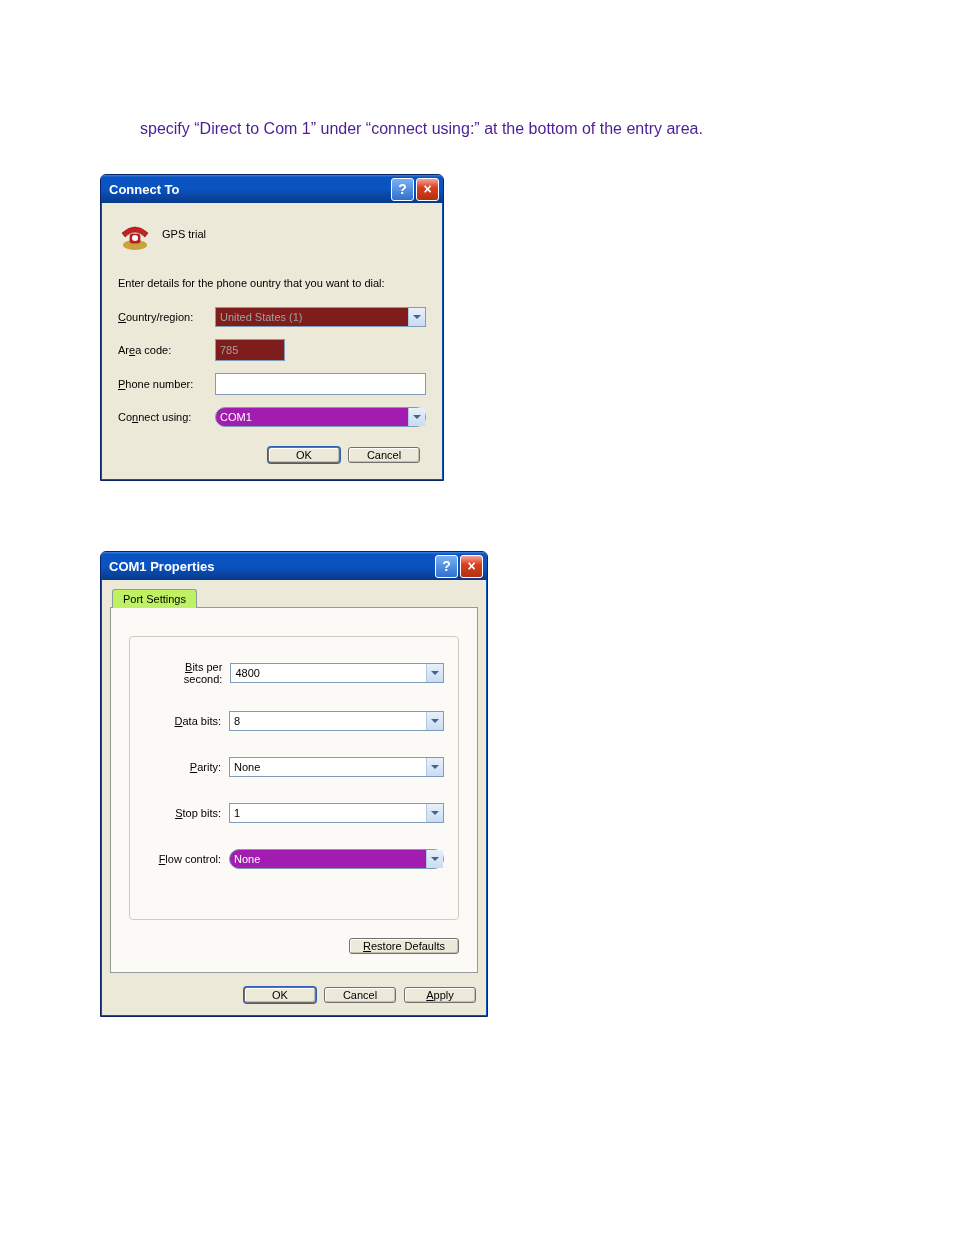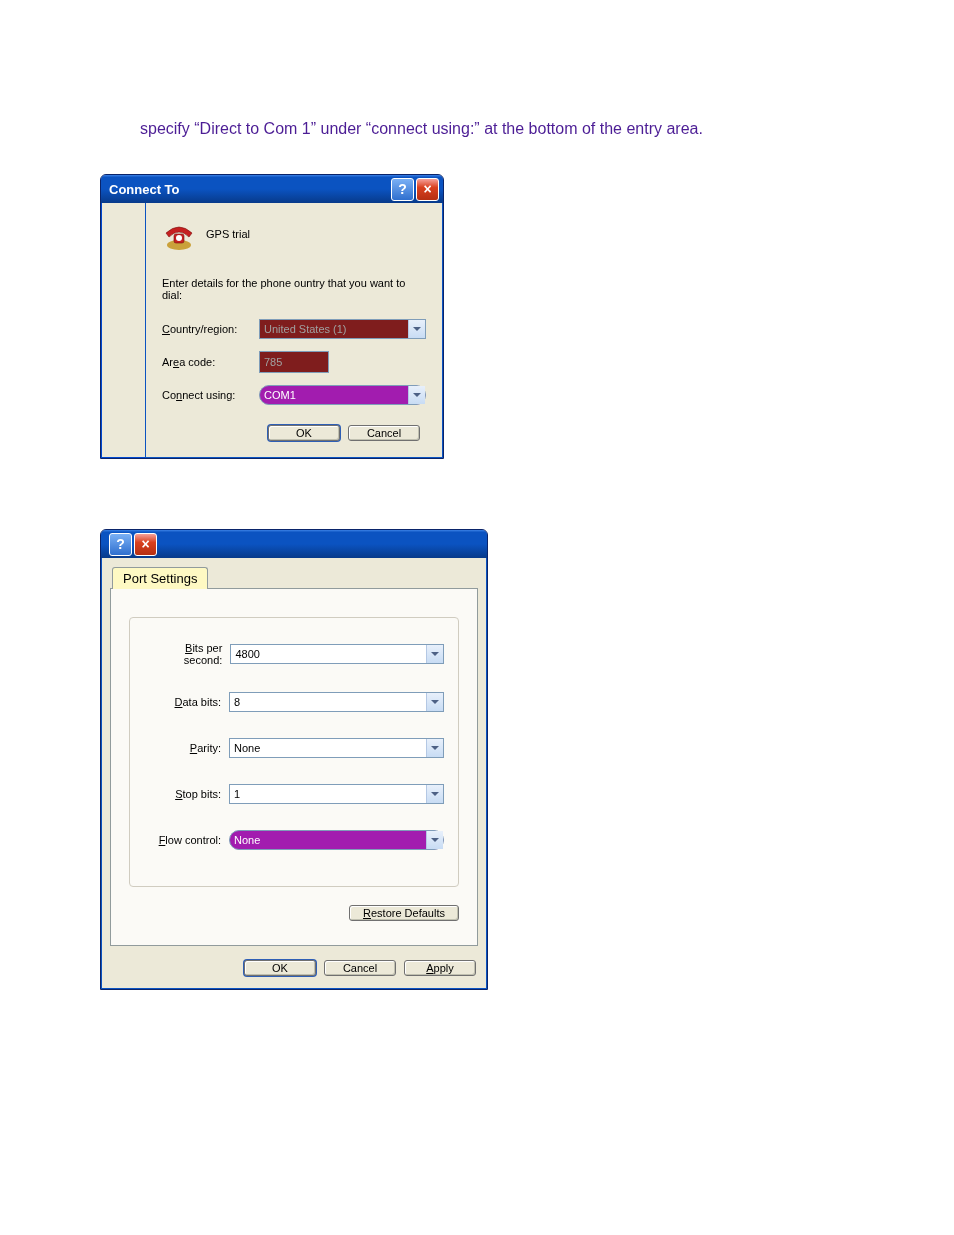--- a/index.html
+++ b/index.html
@@ -65,21 +65,20 @@
     cursor: pointer;
   }
   .tb-btn.close {
     background: linear-gradient(to bottom, #f6a19a, #d9401f 40%, #b52f12);
   }
   .dialog-body {
     padding: 14px 16px 16px 16px;
     border: 1px solid #0b53c1;
     border-top: none;
     background: #ece9d8;
-    margin-left: 44px;
   }
   .conn-header {
     display: flex;
     align-items: center;
     gap: 10px;
     margin-bottom: 26px;
   }
   .phone-icon {
     width: 34px;
     height: 34px;
@@ -178,38 +177,38 @@
     border-top: none;
   }
   .tab-header {
     display: flex;
     position: relative;
     top: 1px;
     z-index: 2;
     padding-left: 2px;
   }
   .tab {
-    background: #fef9c3;
+    background: #bef264;
     border: 1px solid #919b9c;
     border-bottom: none;
     padding: 3px 10px;
-    font-size: 13px;
+    font-size: 11px;
     border-radius: 3px 3px 0 0;
   }
   .tab-panel {
     border: 1px solid #919b9c;
     background: #fbfaf6;
     padding: 28px 18px 18px 18px;
     min-height: 310px;
     position: relative;
   }
   .group-box {
     border: 1px solid #d0ccc0;
     border-radius: 4px;
-    padding: 24px 14px 36px 14px;
+    padding: 24px 14px 50px 14px;
     background: transparent;
   }
   .prop-row {
     display: flex;
     align-items: center;
     justify-content: flex-end;
     margin-bottom: 26px;
     gap: 8px;
   }
   .prop-row label {
@@ -267,40 +266,45 @@
           <input class="select-input disabled" style="width: 100%; box-sizing: border-box;" readonly="" value="United States (1)">
           <div class="drop"></div>
         </div>
       </div>
 
       <div class="form-row">
         <label>Ar<span class="u-letter">e</span>a code:</label>
         <input class="text-input disabled" style="width: 60px;" readonly="" value="785">
       </div>
 
+      <div class="form-row">
+        <label><span class="u-letter">P</span>hone number:</label>
+        <input class="text-input" style="flex: 1 1 0%;" value="">
+      </div>
 
       <div class="form-row">
         <label>Co<span class="u-letter">n</span>nect using:</label>
         <div class="select-wrap" style="flex:1">
           <input class="select-input selected" style="width: 100%; box-sizing: border-box;" readonly="" value="COM1">
           <div class="drop"></div>
         </div>
       </div>
 
       <div class="btn-row">
         <button class="btn default">OK</button>
         <button class="btn">Cancel</button>
       </div>
     </div>
   </div>
 
   <div class="spacer"></div>
 
   <div class="dialog props">
     <div class="titlebar">
+      <span class="title">COM1 Properties</span>
       <div class="controls">
         <div class="tb-btn">?</div>
         <div class="tb-btn close">×</div>
       </div>
     </div>
     <div class="tab-area">
       <div class="tab-header">
         <div class="tab">Port Settings</div>
       </div>
       <div class="tab-panel">

